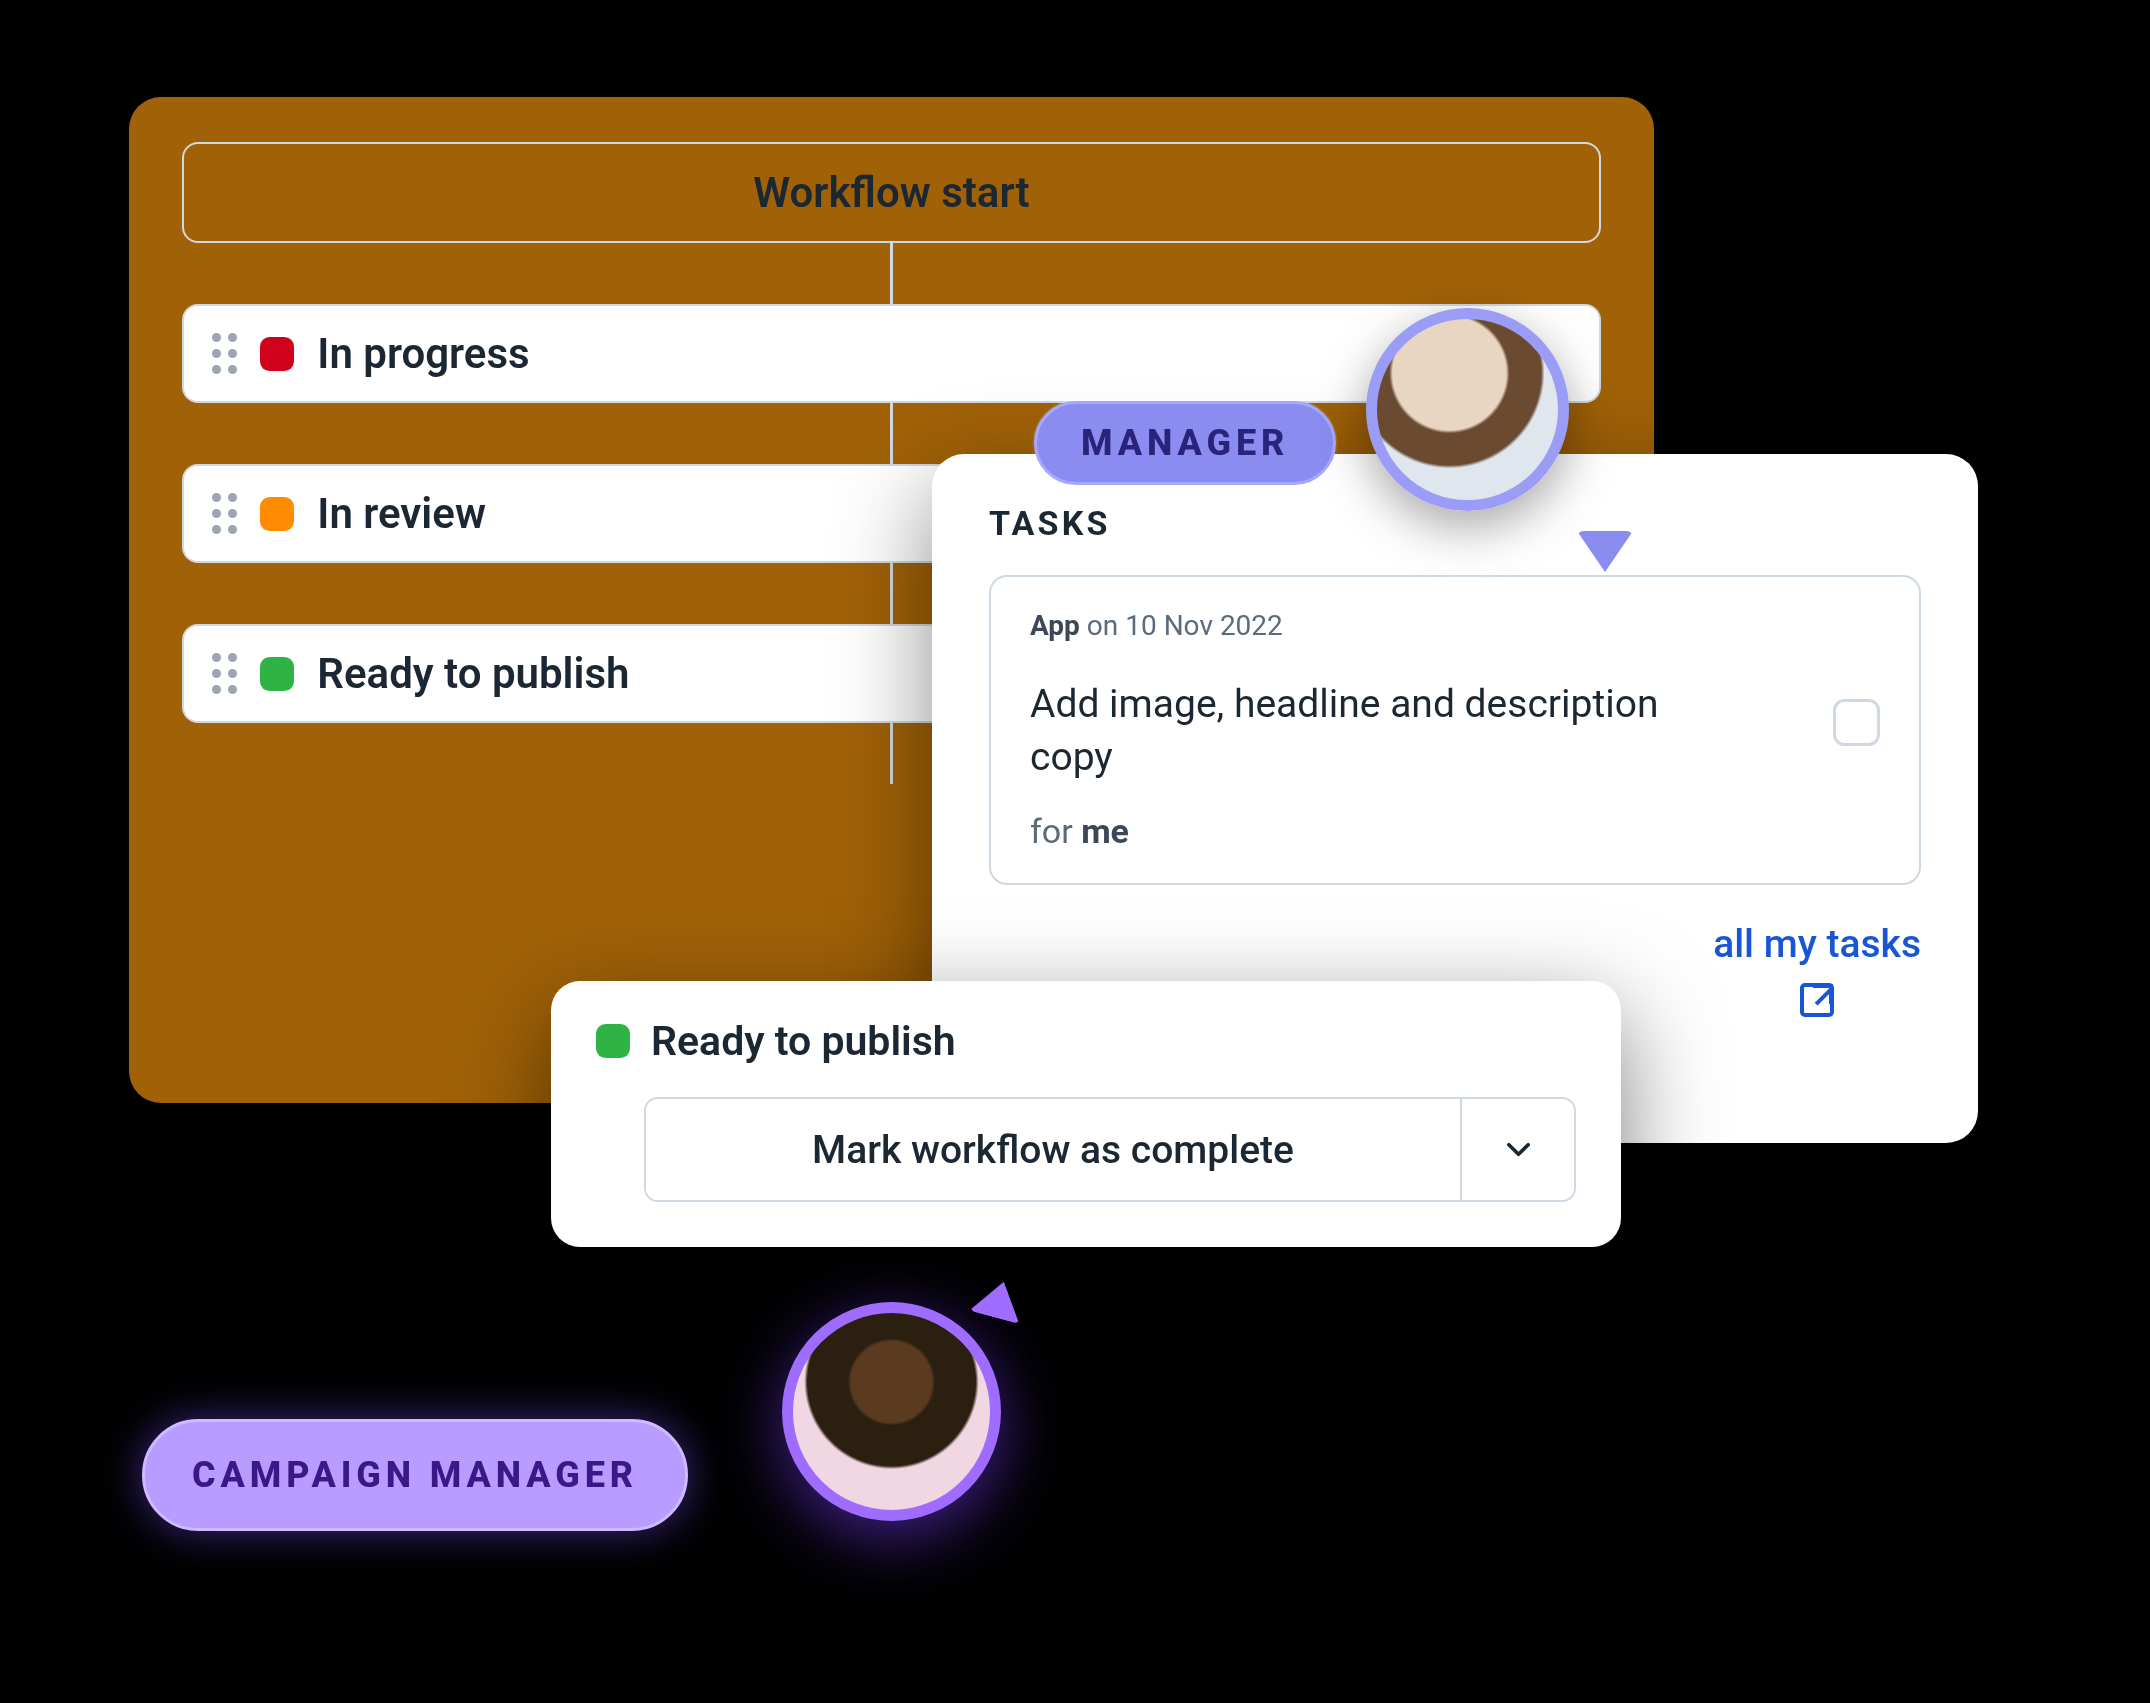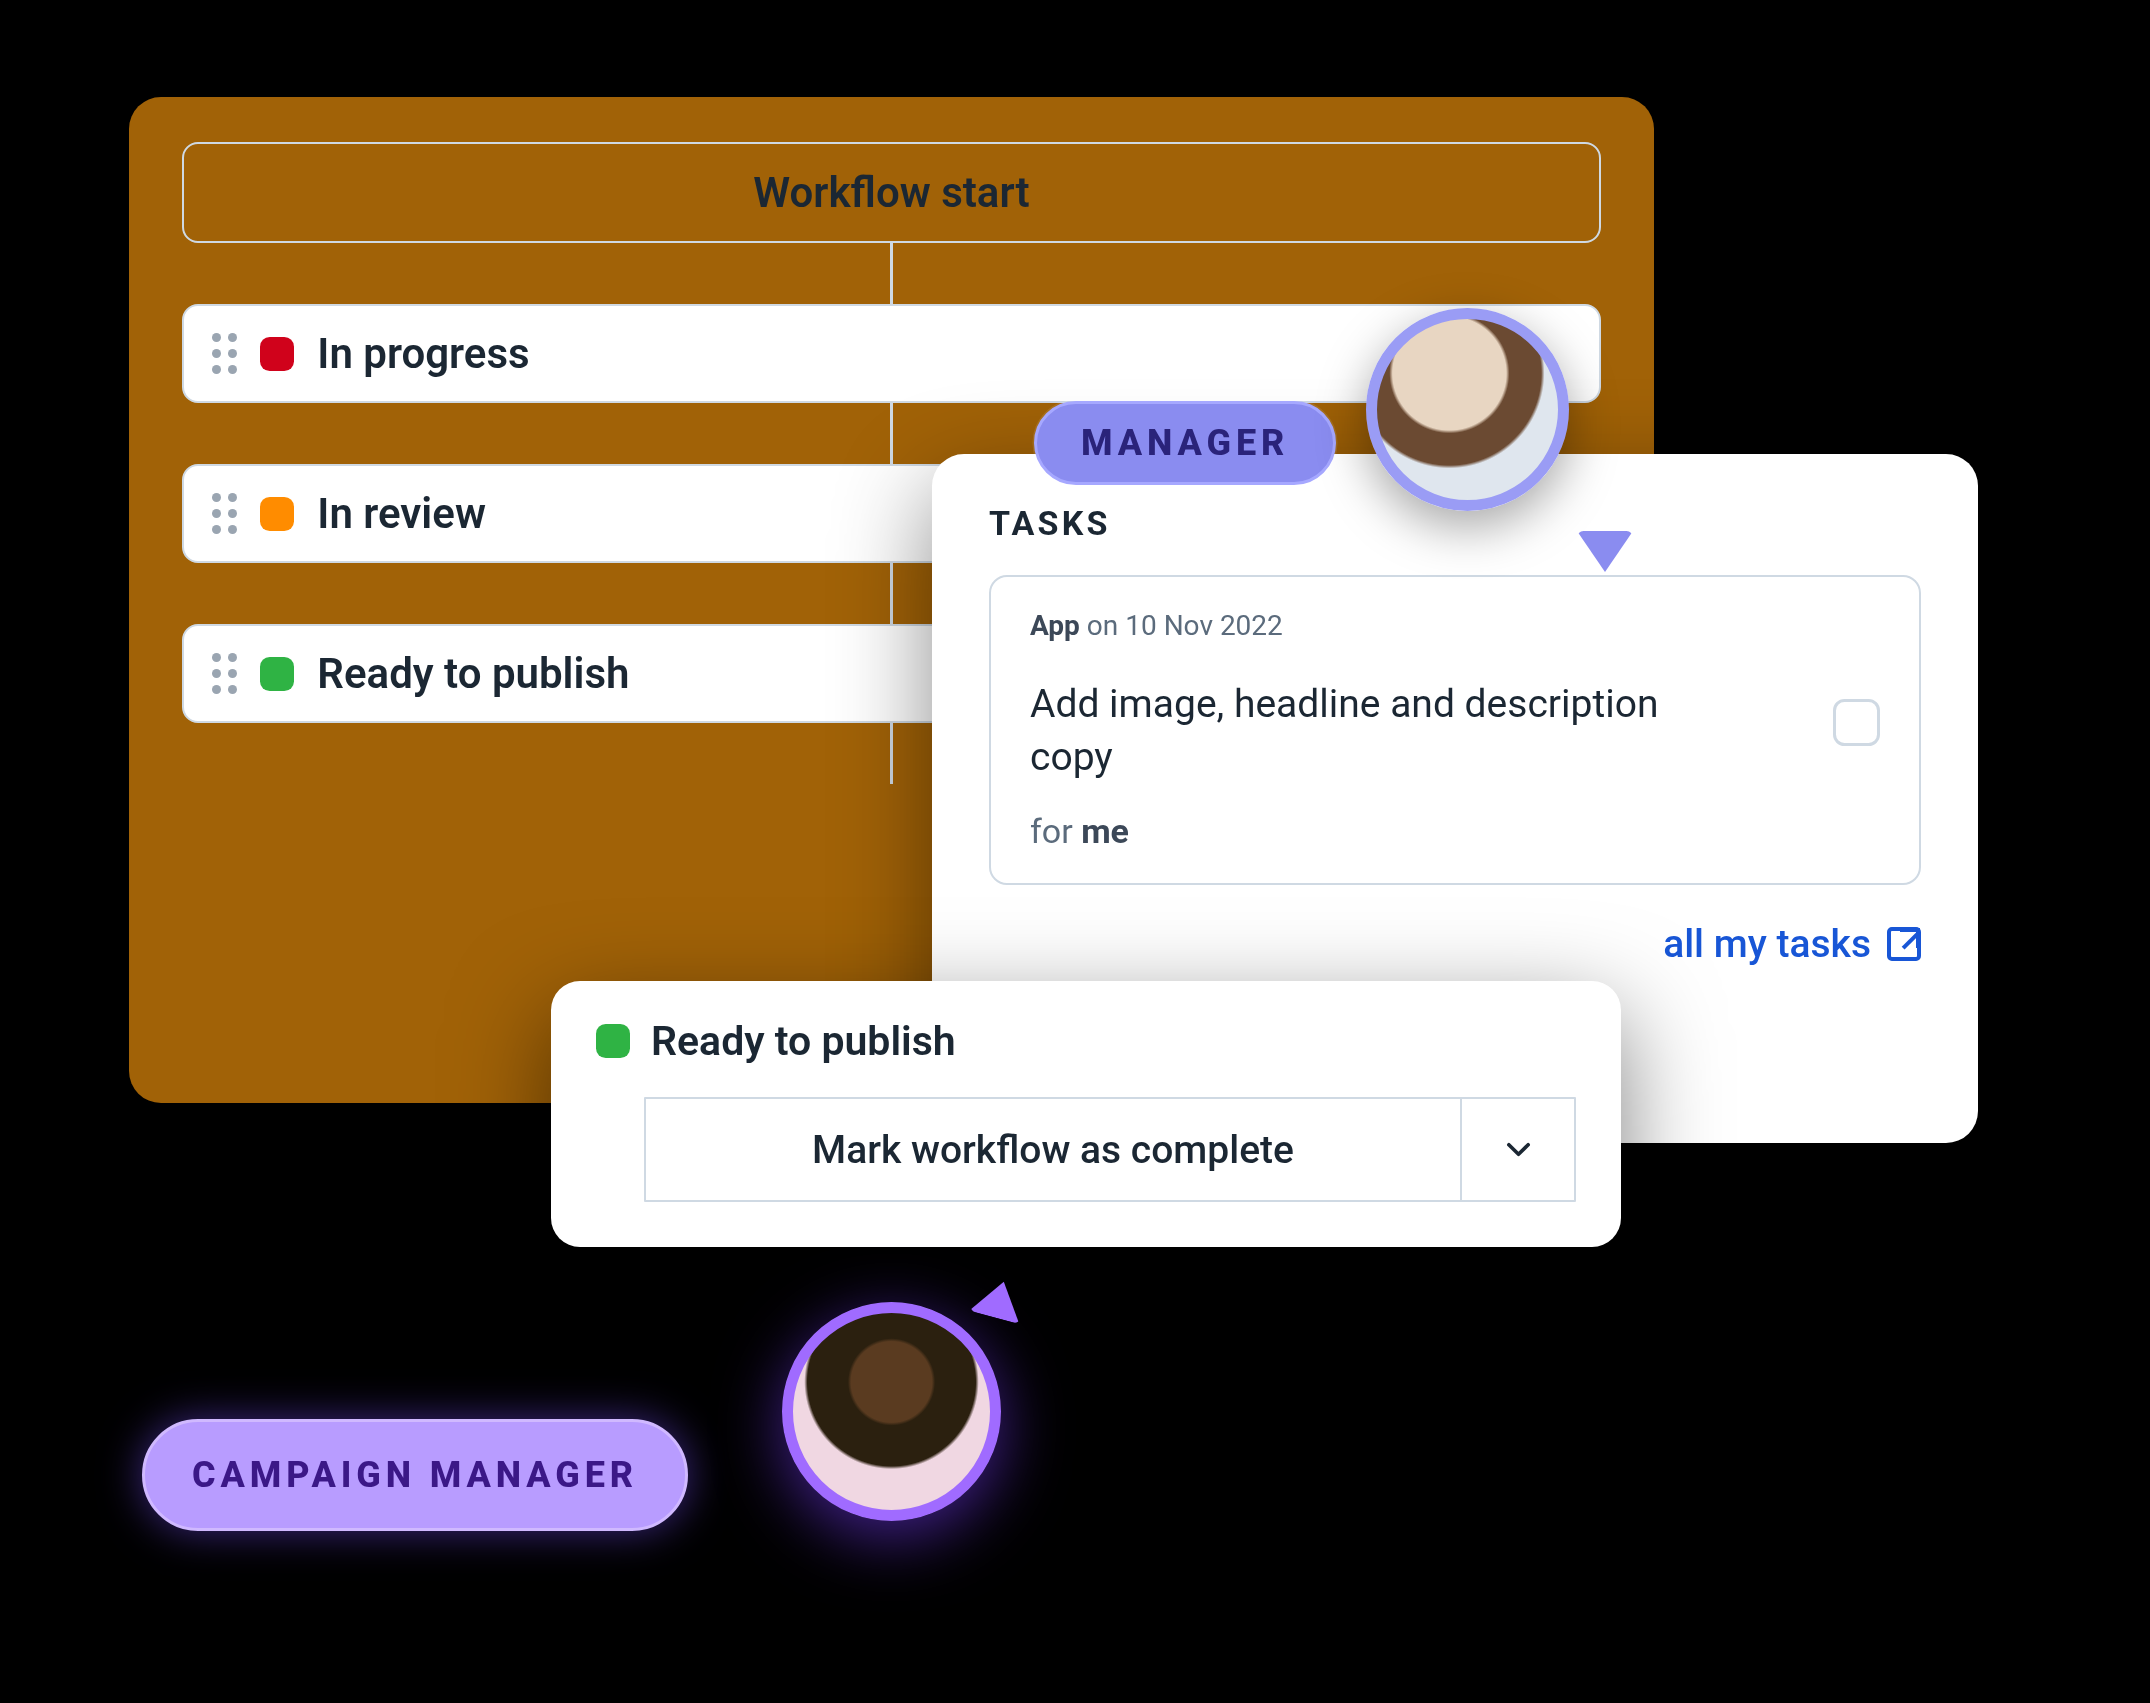--- a/index.html
+++ b/index.html
@@ -127,20 +127,21 @@
     margin-top: 36px;
     text-align: right;
   }
   .all-tasks-link {
     font-size: 39px;
     color: #1856d6;
     font-weight: 500;
     display: inline-flex;
     align-items: center;
     gap: 16px;
+    flex-direction: column;
   }
   .ext-icon {
     width: 34px; height: 34px;
     border: 4px solid #1856d6;
     border-radius: 4.9px;
     position: relative;
   }
   .ext-icon::after{
     content:"";
     position:absolute; right:-3.2px; top:-3.2px;
@@ -175,21 +176,21 @@
     margin-top:14.6px;
     font-size: 34px;
     color:#5b6b7c;
   }
   .sp-sub .dot { margin:0 11.4px; }
   .sp-sub a { color:#1856d6; }
   .sp-action {
     margin-top: 32px;
     display:flex;
     border: 2.4px solid #cfd9e3;
-    border-radius: 1px;
+    border-radius: 14px;
     overflow:hidden;
     margin-left:48px;
   }
   .sp-btn {
     flex:1;
     text-align:center;
     font-size: 39px;
     font-weight:500;
     color:#1b2733;
     padding: 27.6px 0;

